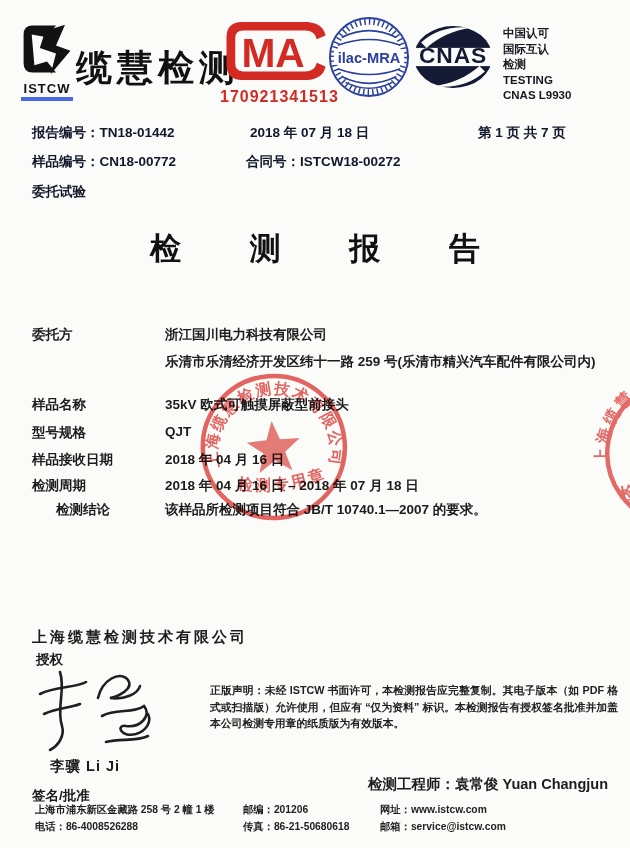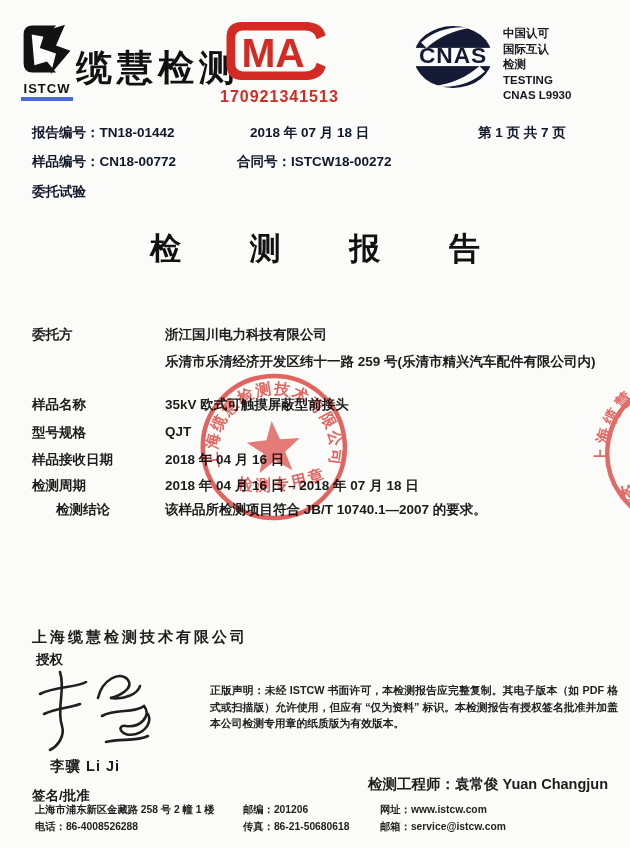--- a/index.html
+++ b/index.html
@@ -77,20 +77,33 @@
   <div class="abs cma-block">
     <span>
       <svg width="108" height="66" viewBox="0 0 110 68">
         <path d="M88 4 L20 4 Q4 4 4 20 L4 48 Q4 64 20 64 L88 64 Q104 62 106 50 L97 46 Q95 55 85 55 L21 55 Q13 55 13 47 L13 21 Q13 13 21 13 L85 13 Q95 13 97 22 L106 18 Q104 6 88 4 Z" fill="#d42a24"></path>
         <text x="52" y="50" text-anchor="middle" font-size="42" font-weight="bold" fill="#d42a24">MA</text>
       </svg>
     </span>
     <div class="cma-num">170921341513</div>
   </div>
 
+  <div class="abs ilac-block">
+    <svg width="82" height="86" viewBox="0 0 84 88">
+      <circle cx="42" cy="44" r="40" fill="#fff" stroke="#2a3f9e" stroke-width="2"></circle>
+      <circle cx="42" cy="44" r="36" fill="none" stroke="#2a3f9e" stroke-width="6" stroke-dasharray="1.5 3.2"></circle>
+      <path d="M14 24 Q42 10 70 24" fill="none" stroke="#2a3f9e" stroke-width="1.6"></path>
+      <path d="M10 32 Q42 20 74 32" fill="none" stroke="#2a3f9e" stroke-width="1.6"></path>
+      <path d="M14 64 Q42 78 70 64" fill="none" stroke="#2a3f9e" stroke-width="1.6"></path>
+      <path d="M10 56 Q42 68 74 56" fill="none" stroke="#2a3f9e" stroke-width="1.6"></path>
+      <path d="M18 70 Q42 82 66 70" fill="none" stroke="#2a3f9e" stroke-width="1.6"></path>
+      <rect x="6" y="36" width="72" height="16" fill="#fff"></rect>
+      <text x="42" y="50" text-anchor="middle" font-size="15" font-weight="bold" fill="#2a3f9e">ilac-MRA</text>
+    </svg>
+  </div>
 
   <div class="abs cnas-block">
     <svg width="82" height="70" viewBox="0 0 90 76">
       <ellipse cx="45" cy="38" rx="43" ry="34" fill="#141a33"></ellipse>
       <path d="M10 22 Q32 2 66 6 Q36 10 16 28 Z" fill="#fbfbf9"></path>
       <path d="M80 54 Q58 74 24 70 Q54 66 74 48 Z" fill="#fbfbf9"></path>
       <rect x="1" y="28" width="88" height="20" fill="#fbfbf9"></rect>
       <text x="45" y="45" text-anchor="middle" font-size="25" font-weight="bold" letter-spacing="1" fill="#141a33">CNAS</text>
     </svg>
   </div>
@@ -105,21 +118,21 @@
 
   <div class="abs info" style="left:32px;top:124px;">
     <span>报告编号：</span><span>TN18-01442</span>
   </div>
   <div class="abs info" style="left:250px;top:124px;">2018 年 07 月 18 日</div>
   <div class="abs info" style="left:478px;top:124px;">第 1 页 共 7 页</div>
 
   <div class="abs info" style="left:32px;top:153px;">
     <span>样品编号：</span><span>CN18-00772</span>
   </div>
-  <div class="abs info" style="left:237px;top:153px;">
+  <div class="abs info" style="left:246px;top:153px;">
     <span>合同号：</span><span>ISTCW18-00272</span>
   </div>
 
   <div class="abs info" style="left:32px;top:183px;">委托试验</div>
 
   <div class="abs title">检 测 报 告</div>
 
   <div class="abs flabel" style="top:326px;">委托方</div>
   <div class="abs fvalue" style="top:326px;">浙江国川电力科技有限公司</div>
 

